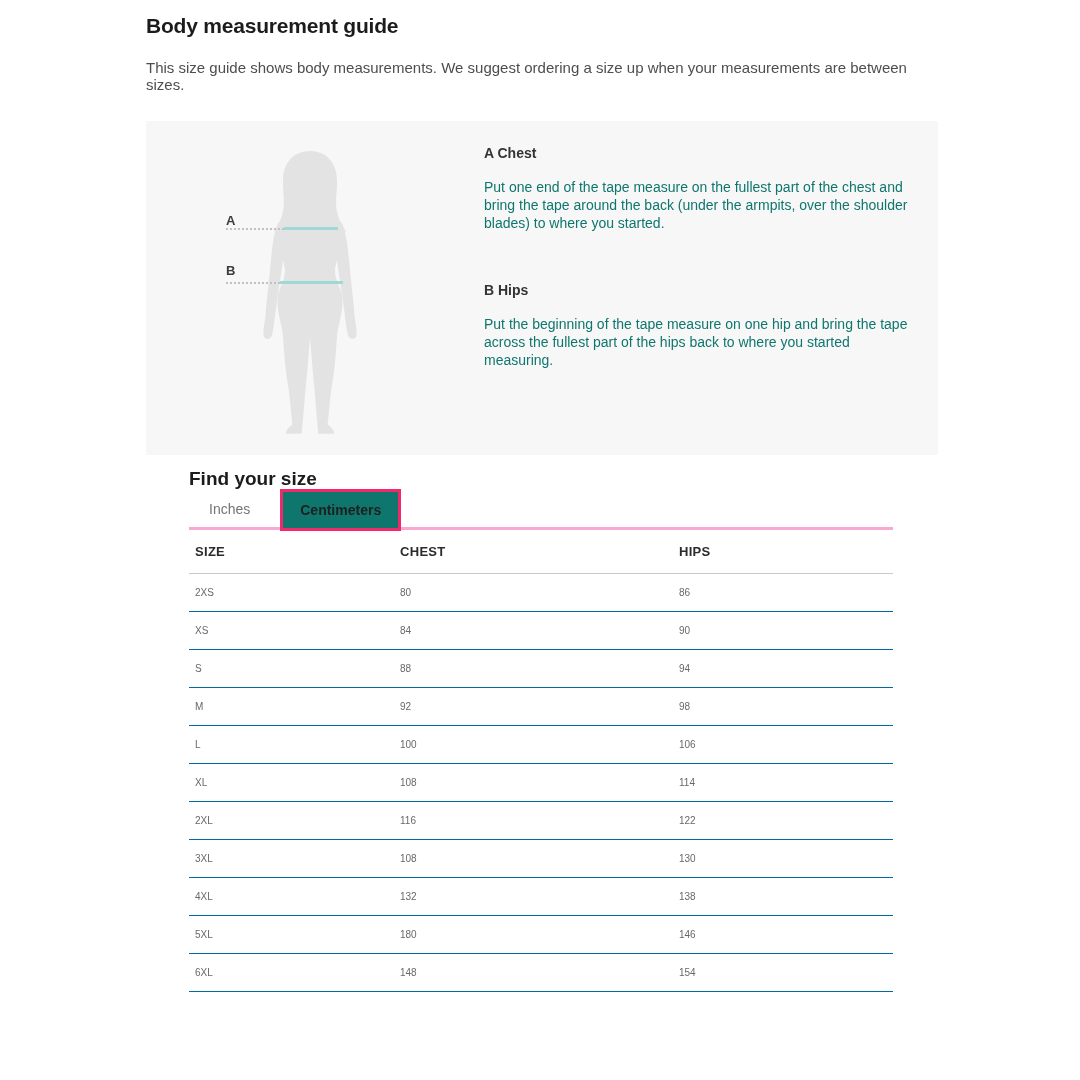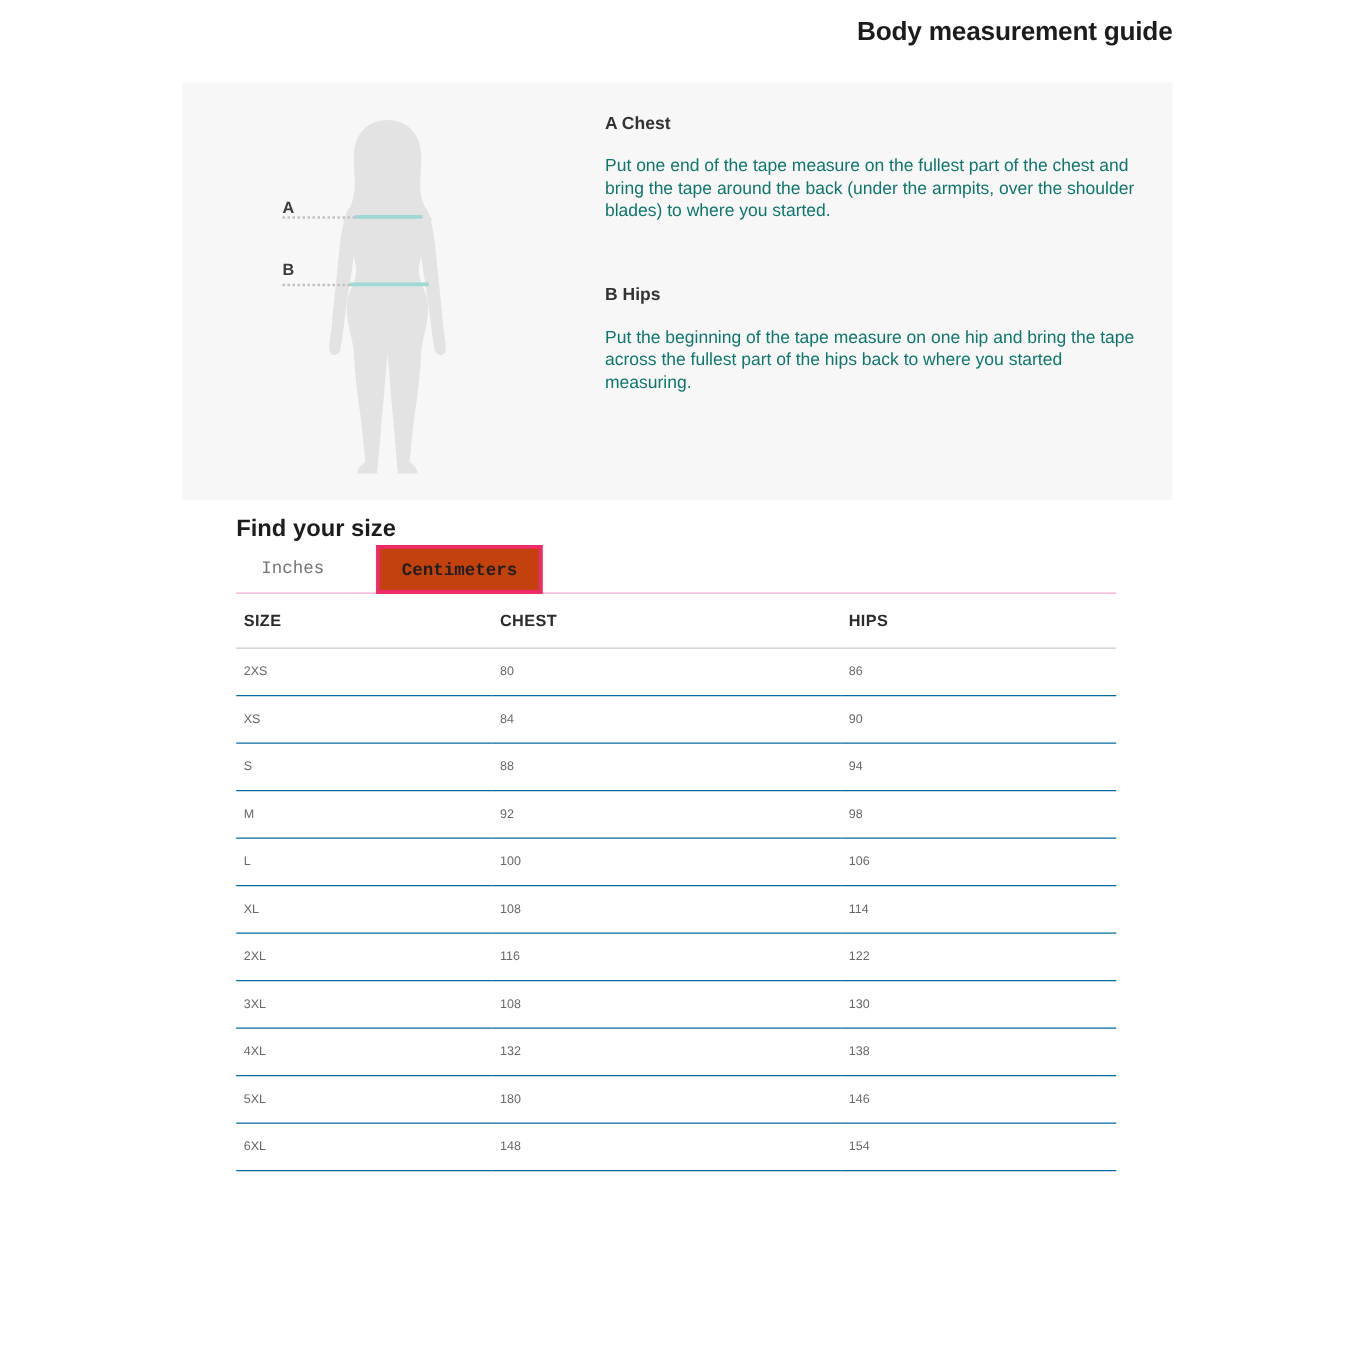--- a/index.html
+++ b/index.html
@@ -2,21 +2,21 @@
 <html><head>
 <meta charset="utf-8">
 <style>
   * { margin:0; padding:0; box-sizing:border-box; }
   html,body { width:1080px; height:1080px; background:#ffffff; overflow:hidden;
               font-family:"Liberation Sans","DejaVu Sans",sans-serif; }
   .page { position:relative; width:1080px; height:1080px; }
 
   
   .top { margin-left:146px; width:792px; }
-  .page-title { padding-top:14px; font-size:21px; font-weight:800; color:#1c1c1c; letter-spacing:-0.2px;text-align:right; }
+  .page-title { padding-top:14px; font-size:21px; font-weight:800; color:#1c1c1c; letter-spacing:-0.2px; }
   .page-subtitle { margin-top:21px; font-size:15px; color:#4e4e4e; }
 
   .panel { position:relative; margin-top:28px; width:792px; height:334px; background:#f7f7f7; }
 
   .silhouette { position:absolute; left:62px; top:25px; height:316px; width:204px; }
   .silhouette path { fill:#e3e3e3; }
 
   .marker-label { position:absolute; font-size:13px; font-weight:700; color:#3c3c3c; }
   .m-label-a { left:80px; top:92px; }
   .m-label-b { left:80px; top:142px; }
@@ -35,42 +35,43 @@
 
   
   .size-section { margin-left:189px; width:704px; }
   .find-size-heading { padding-top:13px; font-size:19px; font-weight:700; color:#1c1c1c; }
 
   .chart-bar { margin-top:20px; height:59px; background:#f6f6f6; display:flex;
                align-items:center; justify-content:space-between; padding:0 20px 0 17px; cursor:pointer; }
   .chart-bar-title { font-size:18px; font-weight:800; color:#1f1f1f; }
   .chevron { display:block; }
 
-  .tabs { position:relative; height:40px; display:flex; 
-          border-bottom:1px solid #f9a8d4;font-family:Liberation Mono, monospace; }
+  .tabs { position:relative; height:40px; display:flex; align-items:center;
+          border-bottom:3px solid #f9a8d4; }
   .tab { background:none; border:none; font-family:inherit; font-size:14px; cursor:pointer; }
   .tab-inches { margin-left:10px; padding:0 10px; color:#757575; }
-  .tab-cm { margin-left:32px; border:3px solid #f0296b; background:#c2410c; font-weight:700;
+  .tab-cm { margin-left:20px; border:3px solid #f0296b; background:#0f766e; font-weight:700;
             color:#1f1f1f; padding:10px 17px; position:relative; top:1px; }
 
   table.size-table { width:704px; border-collapse:collapse; table-layout:fixed; }
   .size-table col.c1 { width:205px; } .size-table col.c2 { width:279px; }
   .size-table th { height:43px; text-align:left; vertical-align:middle; padding-left:6px;
                    font-size:13px; font-weight:700; letter-spacing:0.3px; color:#2b2b2b;
                    border-bottom:1px solid #c9c9c9; }
   .size-table td { height:38px; vertical-align:middle; padding-left:6px;
                    font-size:10px; color:#686868; border-bottom:1px solid #0369a1; }
 </style>
 </head>
 <body>
 
 <div class="page">
 
   <div class="top">
     <h1 class="page-title">Body measurement guide</h1>
+    <p class="page-subtitle">This size guide shows body measurements. We suggest ordering a size up when your measurements are between sizes.</p>
 
     <div class="panel">
 
       <svg class="silhouette" viewBox="0 0 220 340" aria-hidden="true">
 
         <path d="M110,5 C93,5 82,17 81,34 C80,48 84,60 80,74 C78,81 74,87 71,92
                  C84,90 95,85 99,76 L121,76 C125,85 136,90 149,92 C146,87 142,81 140,74
                  C136,60 140,48 139,34 C138,17 127,5 110,5 Z"></path>
 
         <path d="M103,60 L117,60 C118,68 120,72 124,74 C134,77 142,78 145,84

